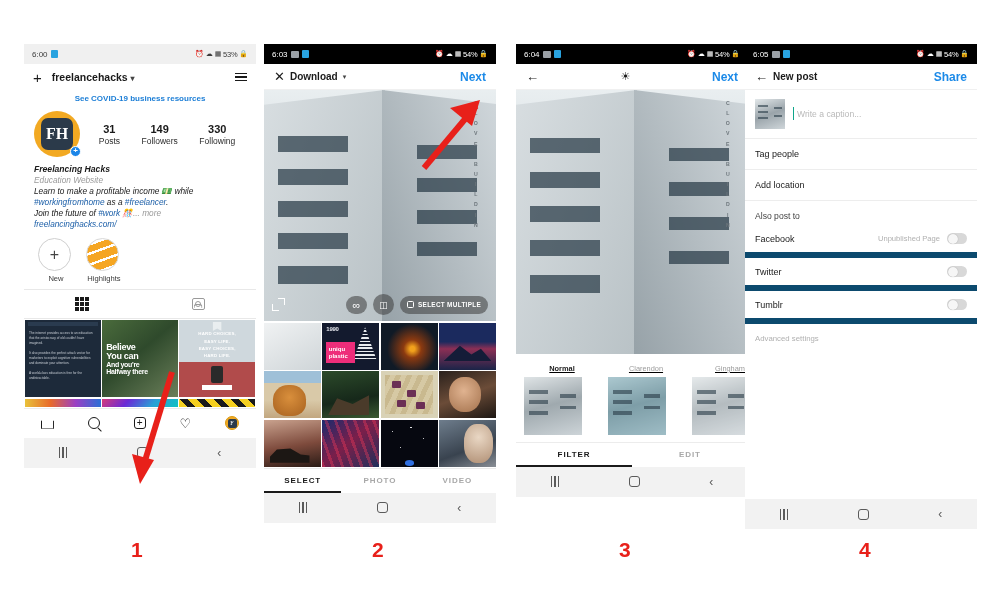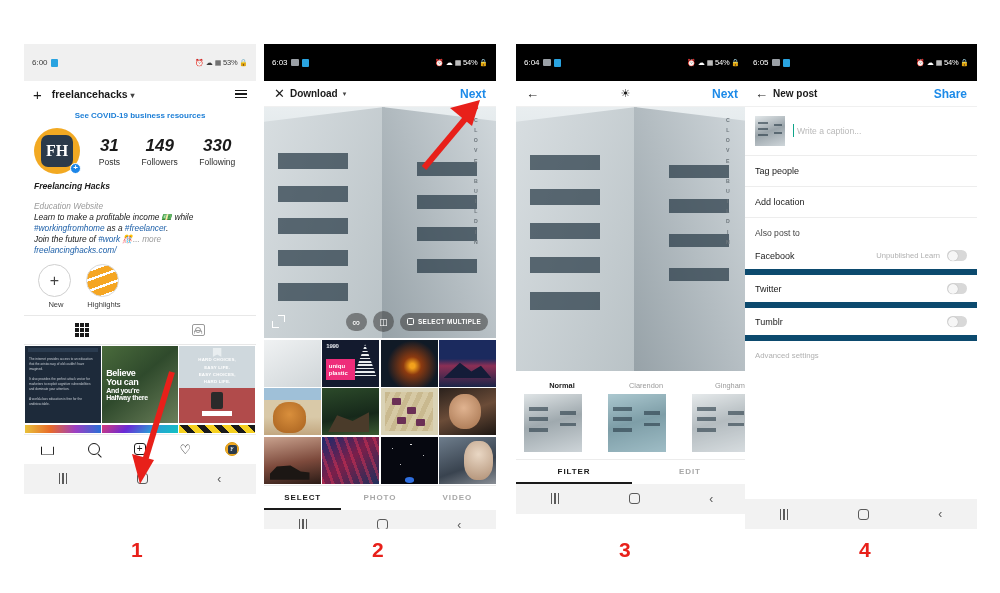--- a/index.html
+++ b/index.html
@@ -16,21 +16,21 @@
     background: #ffffff;
     overflow: hidden;
   }
   #phone1 { left: 24px; top: 44px; }
   #phone2 { left: 264px; top: 44px; }
   #phone3 { left: 516px; top: 44px; }
   #phone4 { left: 745px; top: 44px; }
 
   
   .statusbar {
-    height: 37px; display: flex; align-items: center;
+    height: 20px; display: flex; align-items: center;
     justify-content: space-between; padding: 0 8px;
     font-size: 8px;
   }
   .statusbar.dark { background: #000; color: #fff; }
   .statusbar.light { background: #f0f0f0; color: #3c3c3c; }
   .sb-left { display: flex; align-items: center; gap: 3px; }
   .sb-right { display: flex; align-items: center; gap: 2px; font-size: 7.5px; letter-spacing: -0.2px;}
   .sb-ico { font-size: 7px; display:inline-block; }
   .sb-chip { display:inline-block; width:7px; height:8px; background:#29a3e0; border-radius:1px; }
   .sb-chip2 { display:inline-block; width:8px; height:7px; background:#9aa0a6; border-radius:1px; }
@@ -63,26 +63,26 @@
     display:flex; align-items:center; justify-content:center;
     color:#fff; font-size:16px; font-weight:700; font-family:"Liberation Serif", serif;
   }
   .avatar .badge {
     position:absolute; right:-1px; bottom:0px; width:11px;height:11px;
     border-radius:50%; background:#1c86e8; border:1.5px solid #fff;
     color:#fff; font-size:8px; line-height:8px; text-align:center; font-weight:700;
   }
   .stats { display:flex; flex:1; justify-content:space-around; }
   .stat { text-align:center; }
-  .stat .n { font-size:17px; font-weight:700; color:#1a1a1a;font-style:italic; }
+  .stat .n { font-size:11px; font-weight:700; color:#1a1a1a; }
   .stat .l { font-size:8.5px; color:#2b2b2b; margin-top:1px; }
 
   .bio { padding: 7px 10px 0; font-size:8.3px; line-height:1.32; color:#1a1a1a;font-style:italic; }
   .bio .name { font-weight:700; font-size:8.6px; }
-  .bio .cat { color:#9a9a9a;margin-top:9px; }
+  .bio .cat { color:#9a9a9a; }
   .bio .tag { color:#1c5fa8; }
   .bio .more { color:#9a9a9a; }
   .bio .link { color:#1c5fa8; }
 
   .btnrow { padding: 7px 10px 0; }
   .btn {
     border:1px solid #d6d6d6; border-radius:3px; background:#fff;
     font-size:8.4px; color:#1a1a1a; text-align:center;
     padding:4.5px 0; font-weight:600;
   }
@@ -253,21 +253,21 @@
   .ftab { flex:1; text-align:center; padding:7px 0 6px; font-size:8px;
      font-weight:700; letter-spacing:0.9px; color:#a8a8a8; }
   .ftab.on { color:#1a1a1a; }
   .ftab-ul { height:1.6px; background:#1a1a1a; }
   .ftab-sp { height:1.6px; background:transparent; }
   .ftabs-wrap .ul-row { display:flex; }
   .ftabs-wrap .ul-row > div { flex:1; }
 
   
   .filmstrip { display:flex; gap:8px; padding:10px 8px 0; overflow:hidden; background:#fff; }
-  .filt { flex:none; width:76px; }
+  .filt { flex:none; width:76px;text-decoration:underline; }
   .filt .fl { font-size:7.4px; text-align:center; color:#9a9a9a; margin-bottom:4px; }
   .filt.on .fl { color:#1a1a1a; font-weight:700; }
   .filt .th { width:58px; height:58px; position:relative; overflow:hidden;
      background:linear-gradient(165deg,#dfe4e6,#9fa9ae 48%,#cdd4d8); }
   .filt .th .o { position:absolute; inset:0; }
   .filt.f2 .th .o { background:rgba(40,130,150,0.28); }
   .filt.f3 .th .o { background:rgba(255,255,255,0.22); }
   .filt.f4 .th .o { background:rgba(120,120,120,0.35); filter:grayscale(1); }
   .filt .th .w { position:absolute; background:rgba(40,58,70,0.6); }
 
@@ -743,21 +743,21 @@
     <div class="np-cap">Write a caption...</div>
   </div>
 
   <div class="np-item">Tag people</div>
   <div class="np-item">Add location</div>
 
   <div class="np-sec">Also post to</div>
 
   <div class="np-toggle-row">
     <span class="lbl">Facebook</span>
-    <span class="sub">Unpublished Learn</span>
+    <span class="sub">Unpublished Page</span>
     <span class="toggle">
         <i></i>
       </span>
   </div>
   <div class="np-toggle-row">
     <span class="lbl">Twitter</span>
     <span class="toggle">
         <i></i>
       </span>
   </div>

